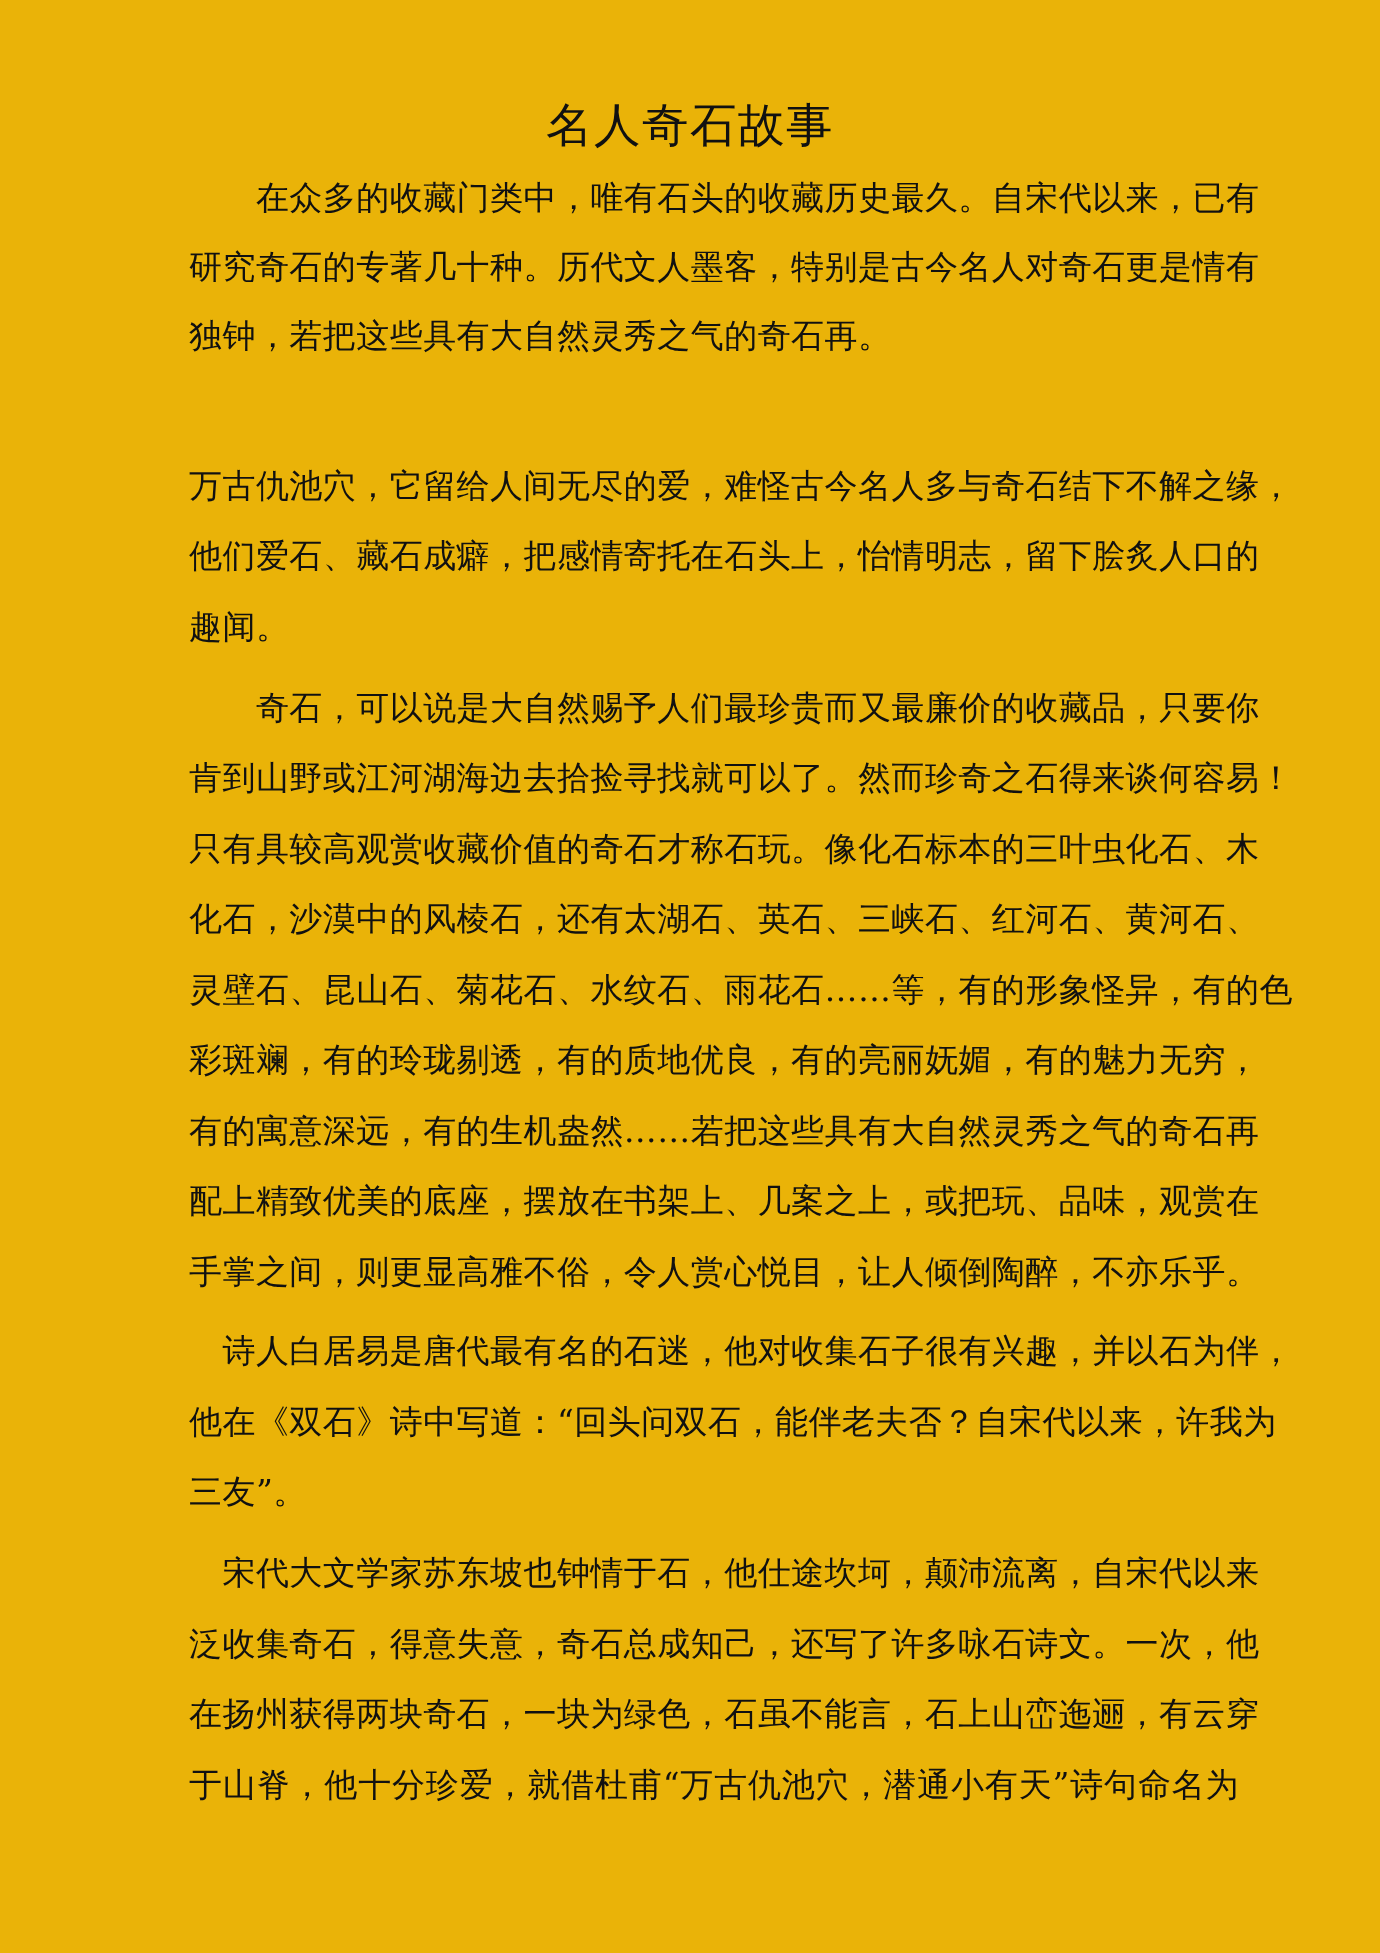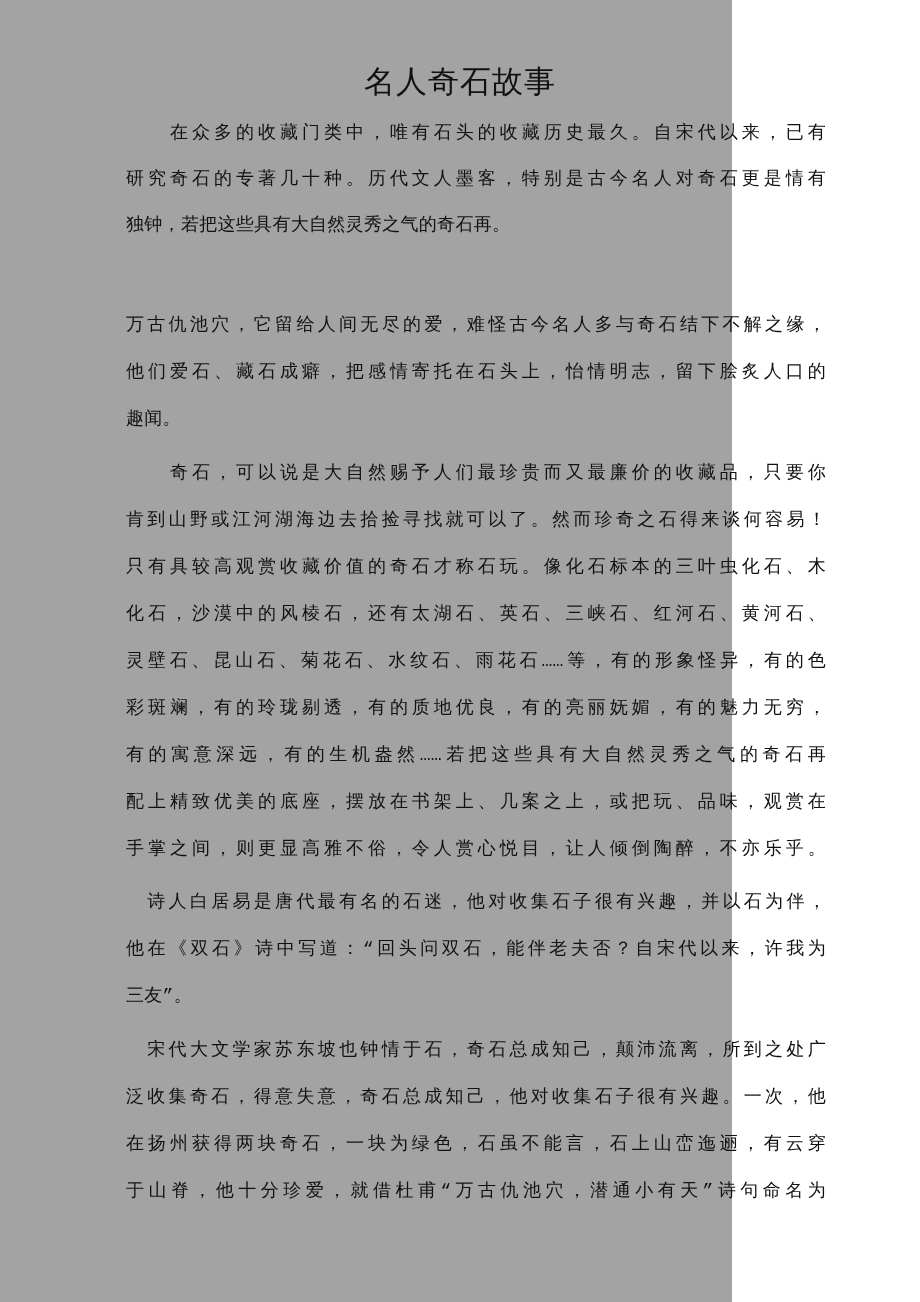--- a/index.html
+++ b/index.html
@@ -1,19 +1,19 @@
 <!DOCTYPE html>
 <html><head>
 <meta charset="utf-8">
 <style>
   html, body { margin: 0; padding: 0; background: #ffffff; }
   body { width: 920px; height: 1302px; position: relative; overflow: hidden; color: #111; font-family: "DejaVu Serif", "Liberation Serif", serif; }
-  .page { position: absolute; left: 0; top: 0; width: 732px; height: 1302px; background: #a3a3a3; font-family: Liberation Mono, monospace; }
+  .page { position: absolute; left: 0; top: 0; width: 920px; height: 1302px; background: #eab308; }
   .title { position: absolute; left: 0; width: 920px; top: 62px; text-align: center; font-size: 31px; line-height: 44px; letter-spacing: 1px; }
-  .line { position: absolute; left: 126px; width: 700px; font-size: 18px; line-height: 30px; white-space: nowrap; letter-spacing: 0.3px; }
+  .line { position: absolute; left: 126px; width: 700px; font-size: 22px; line-height: 30px; white-space: nowrap; letter-spacing: 0.3px; }
   .just { text-align: justify; text-align-last: justify; }
 </style>
 </head>
 <body>
 
 <div class="page">
   <div class="title">名人奇石故事</div>
 
   <div class="line just" style="top:118px">　　在众多的收藏门类中，唯有石头的收藏历史最久。自宋代以来，已有</div>
   <div class="line just" style="top:164px">研究奇石的专著几十种。历代文人墨客，特别是古今名人对奇石更是情有</div>
@@ -30,17 +30,17 @@
   <div class="line just" style="top:646px">灵壁石、昆山石、菊花石、水纹石、雨花石……等，有的形象怪异，有的色</div>
   <div class="line just" style="top:693px">彩斑斓，有的玲珑剔透，有的质地优良，有的亮丽妩媚，有的魅力无穷，</div>
   <div class="line just" style="top:740px">有的寓意深远，有的生机盎然……若把这些具有大自然灵秀之气的奇石再</div>
   <div class="line just" style="top:787px">配上精致优美的底座，摆放在书架上、几案之上，或把玩、品味，观赏在</div>
   <div class="line just" style="top:834px">手掌之间，则更显高雅不俗，令人赏心悦目，让人倾倒陶醉，不亦乐乎。</div>
 
   <div class="line just" style="top:887px">　诗人白居易是唐代最有名的石迷，他对收集石子很有兴趣，并以石为伴，</div>
   <div class="line just" style="top:934px">他在《双石》诗中写道：“回头问双石，能伴老夫否？自宋代以来，许我为</div>
   <div class="line" style="top:981px">三友”。</div>
 
-  <div class="line just" style="top:1035px">　宋代大文学家苏东坡也钟情于石，奇石总成知己，颠沛流离，所到之处广</div>
-  <div class="line just" style="top:1082px">泛收集奇石，得意失意，奇石总成知己，他对收集石子很有兴趣。一次，他</div>
+  <div class="line just" style="top:1035px">　宋代大文学家苏东坡也钟情于石，他仕途坎坷，颠沛流离，自宋代以来</div>
+  <div class="line just" style="top:1082px">泛收集奇石，得意失意，奇石总成知己，还写了许多咏石诗文。一次，他</div>
   <div class="line just" style="top:1129px">在扬州获得两块奇石，一块为绿色，石虽不能言，石上山峦迤逦，有云穿</div>
   <div class="line just" style="top:1176px">于山脊，他十分珍爱，就借杜甫“万古仇池穴，潜通小有天”诗句命名为</div>
 </div>
 
 </body></html>

